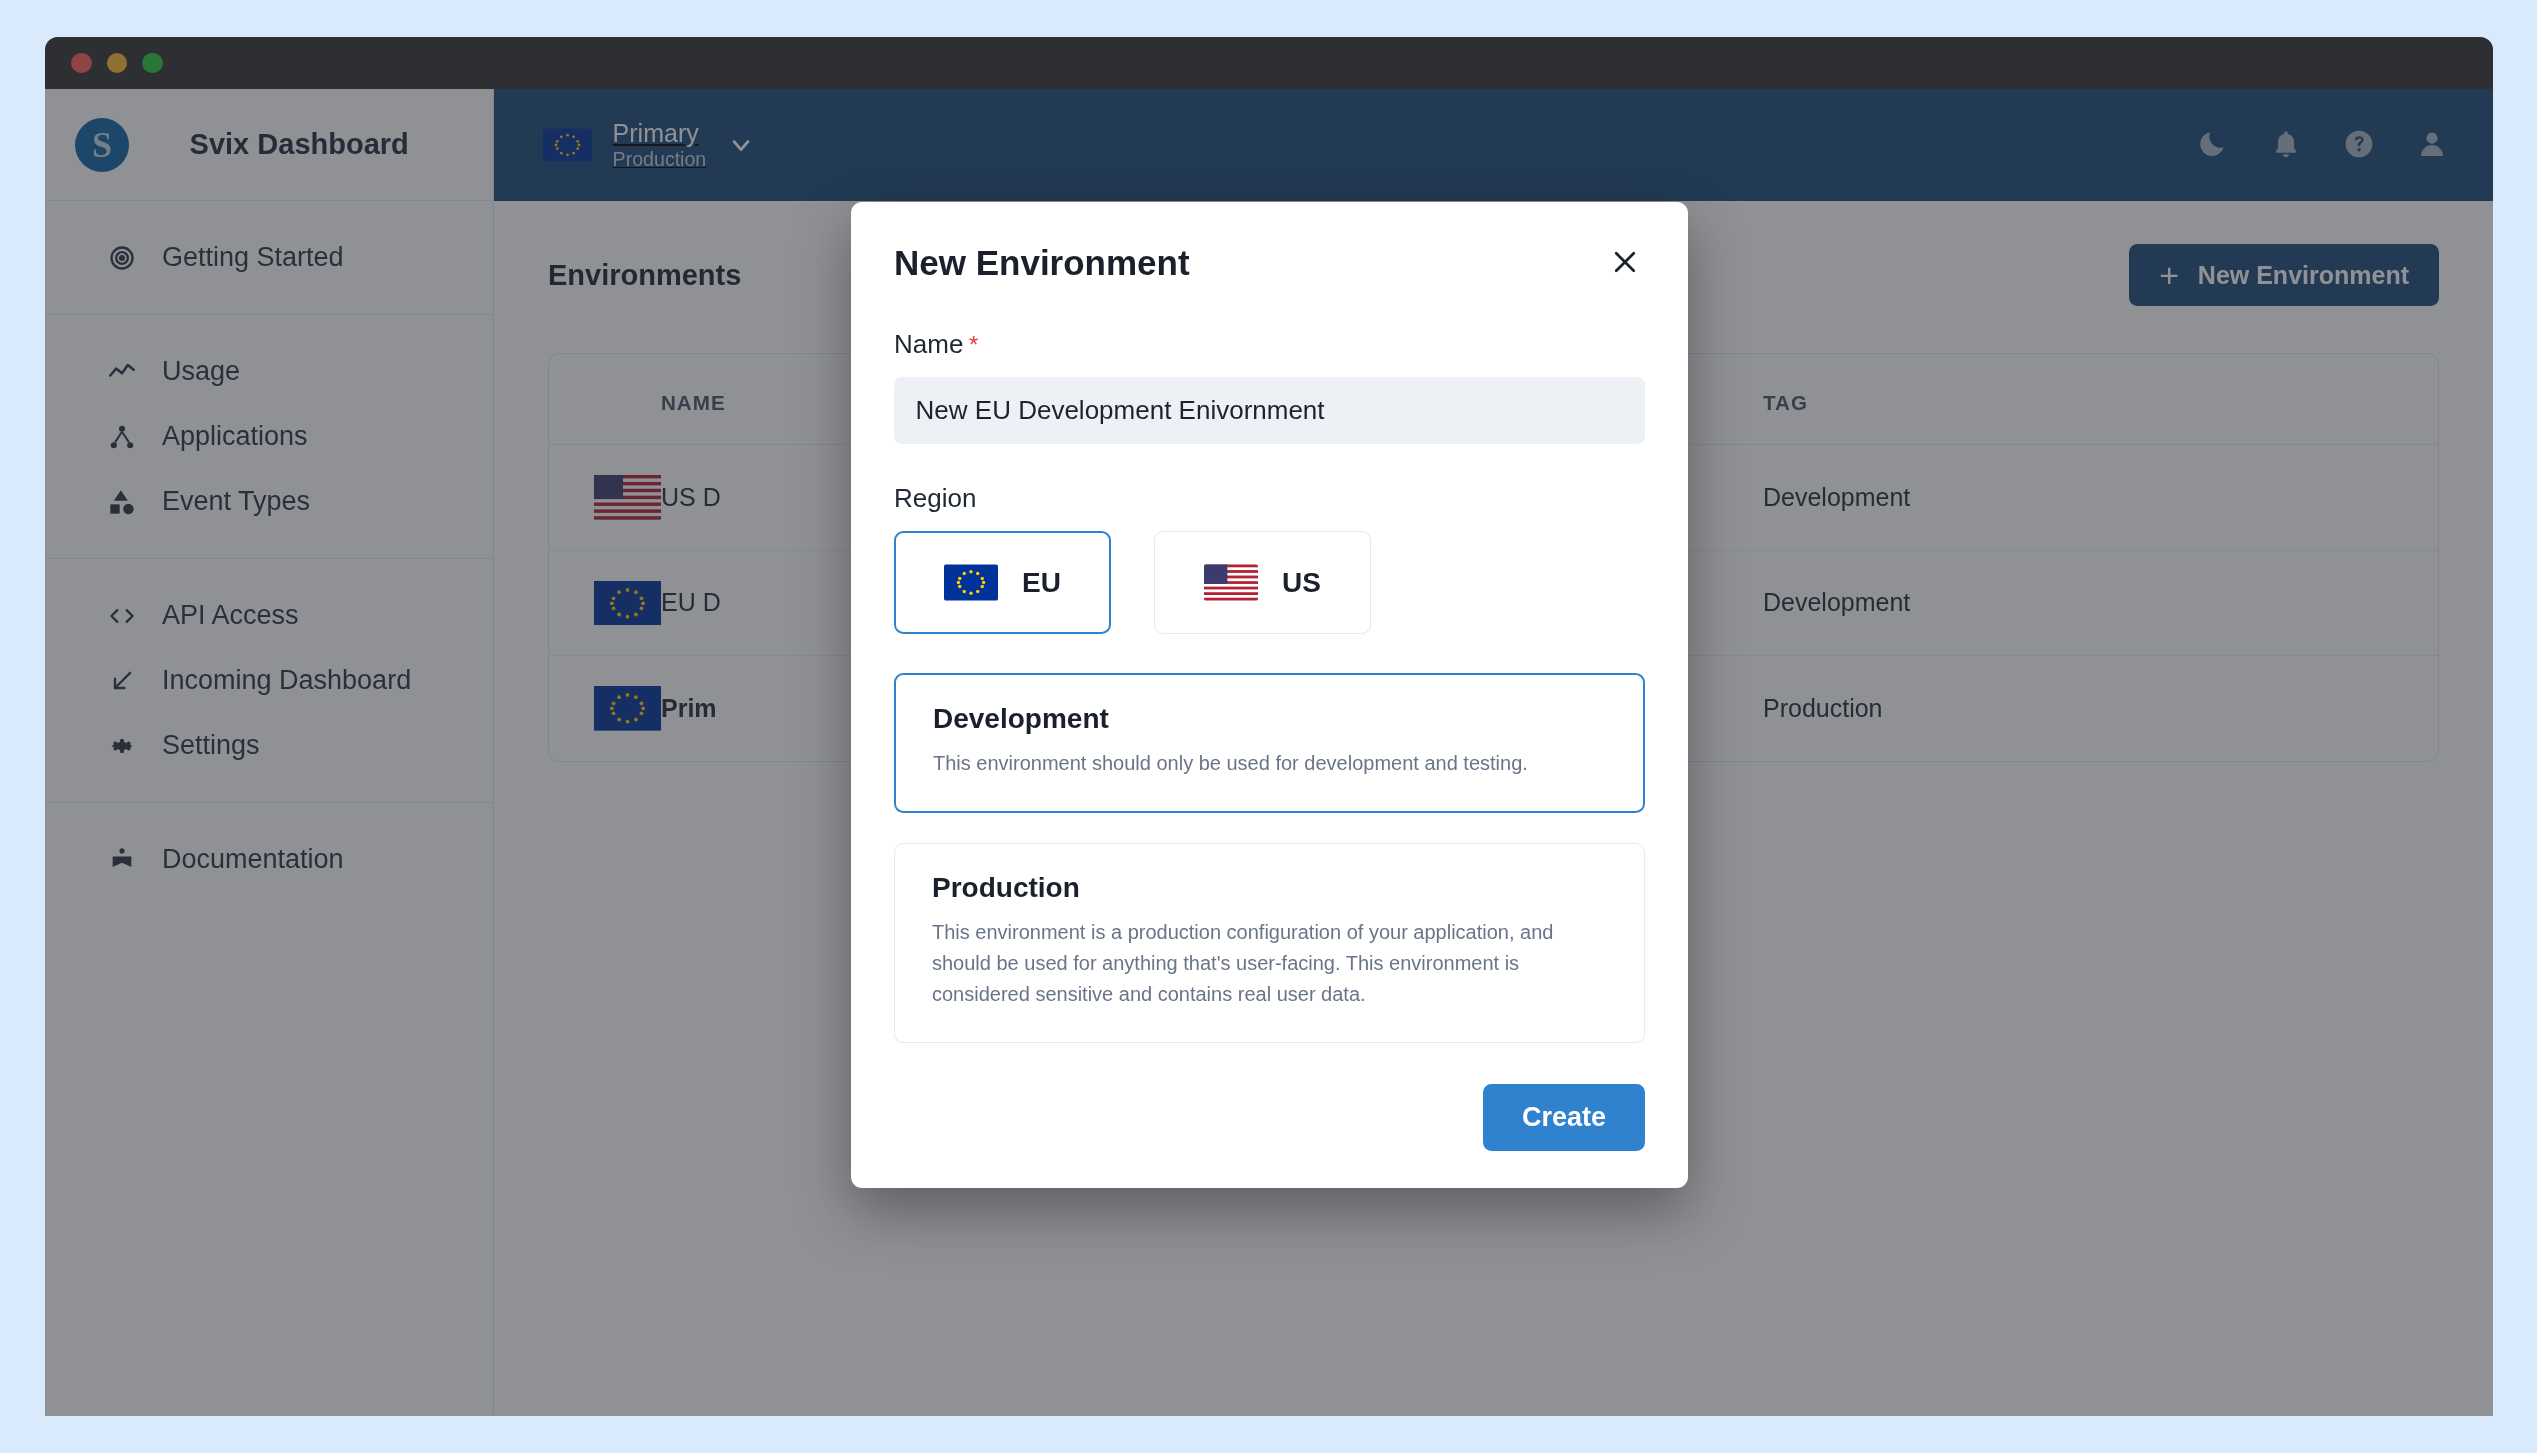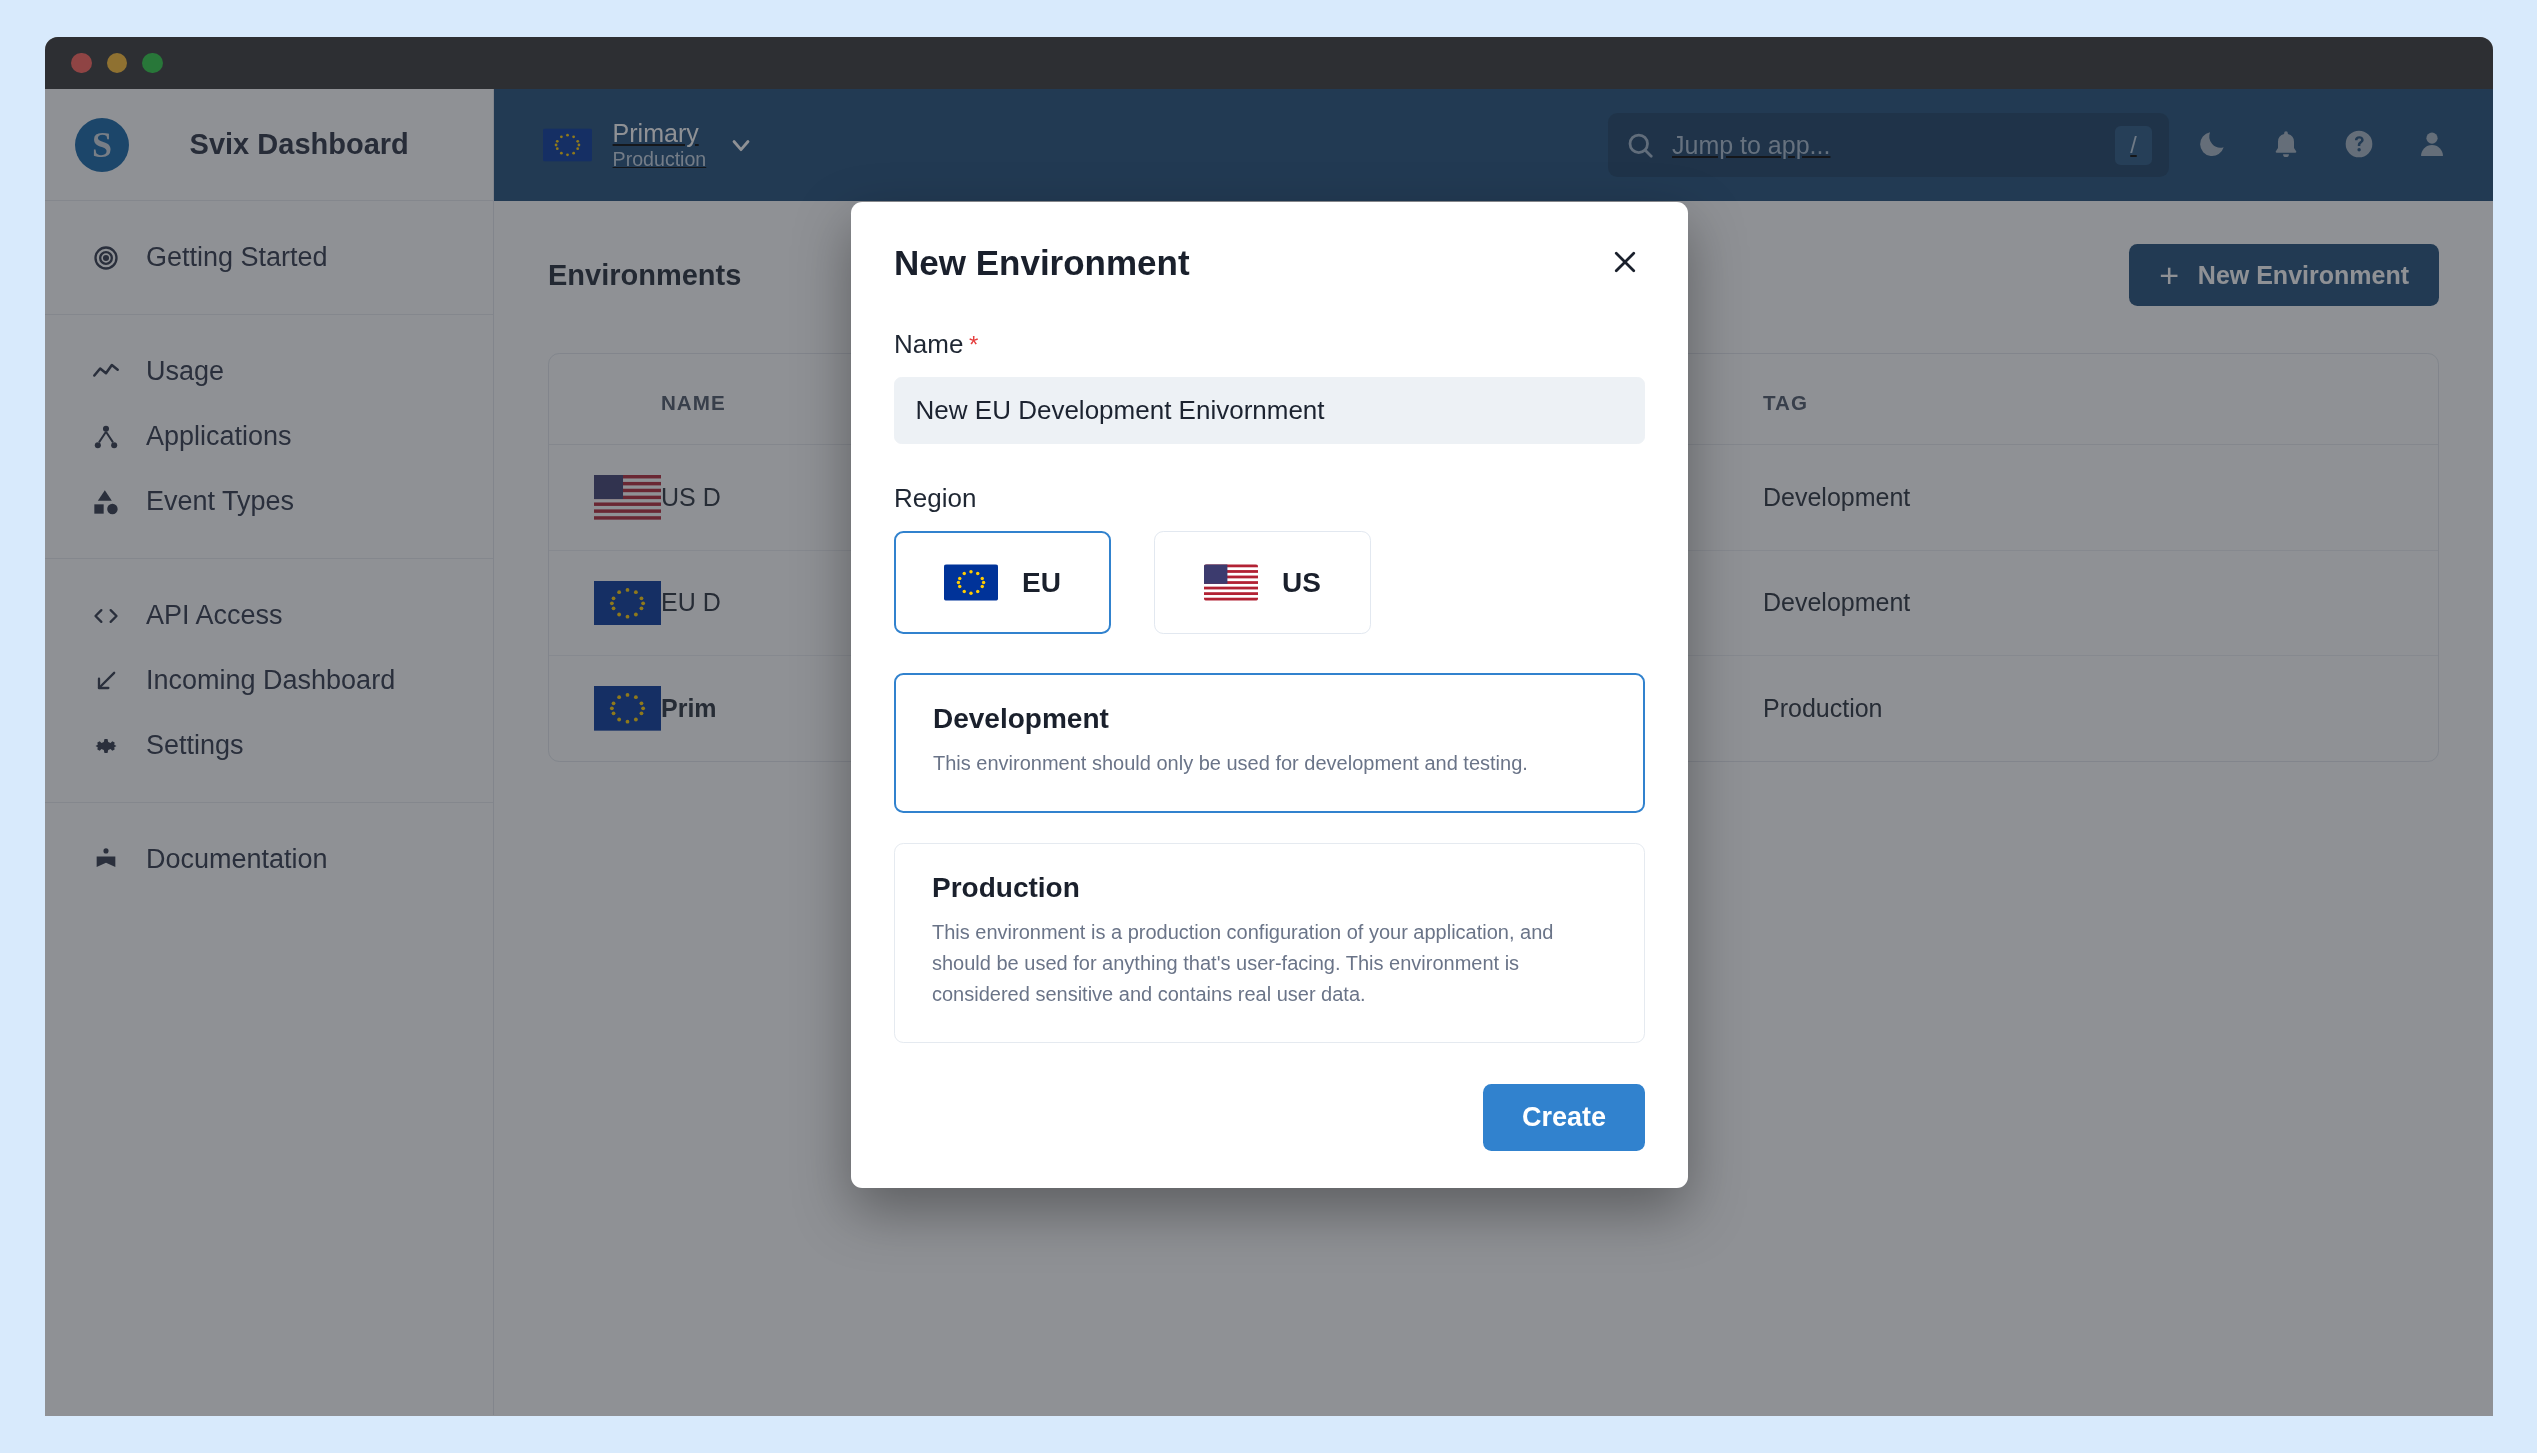--- a/index.html
+++ b/index.html
@@ -50,21 +50,21 @@
   }
   #brand-logo {
     width: 54px; height: 54px; border-radius: 50%;
     background: #1063a5;
     display: flex; align-items: center; justify-content: center;
     color: #cfd8e0; font-size: 36px; font-weight: bold;
     font-family: "Liberation Serif", serif;
   }
   #brand-title { font-size: 29px; font-weight: bold; color: #262d3d; margin-left: 40px; }
 
-  .nav-group { padding: 24px 0; border-bottom: 0.9px solid #e8ebef; }
+  .nav-group { padding: 24px 16px; border-bottom: 0.9px solid #e8ebef; }
   .nav-group:last-child { border-bottom: none; }
   .nav-item {
     display: flex; align-items: center;
     height: 65px;
     padding-left: 45px; gap: 24px;
     cursor: pointer;
   }
   .nav-icon {
     width: 32px; height: 32px; flex-shrink: 0;
     display: flex; align-items: center; justify-content: center;
@@ -384,30 +384,20 @@
           </div>
           <span id="env-chevron">
             <svg width="28" height="28" viewBox="0 0 24 24" fill="none" stroke="currentColor" stroke-width="2.4" stroke-linecap="round" stroke-linejoin="round">
               <polyline points="6,9 12,16 18,9"></polyline>
             </svg>
           </span>
         </div>
 
         <div id="topbar-spacer"></div>
 
-        <div id="search-box">
-          <span id="search-icon">
-            <svg width="30" height="30" viewBox="0 0 24 24" fill="none" stroke="currentColor" stroke-width="2.2" stroke-linecap="round">
-              <circle cx="11" cy="11" r="7"></circle>
-                <line x1="16.2" y1="16.2" x2="21" y2="21"></line>
-            </svg>
-          </span>
-          <span id="search-placeholder">Jump to app...</span>
-          <span id="search-kbd">/</span>
-        </div>
 
         <div class="topbar-icon">
           <span>
             <svg viewBox="0 0 24 24" fill="currentColor">
                 <path d="M20 14.5A8.5 8.5 0 019.8 3.2a9 9 0 1010.2 11.3z"></path>
               </svg>
           </span>
         </div>
         <div class="topbar-icon">
           <span>

